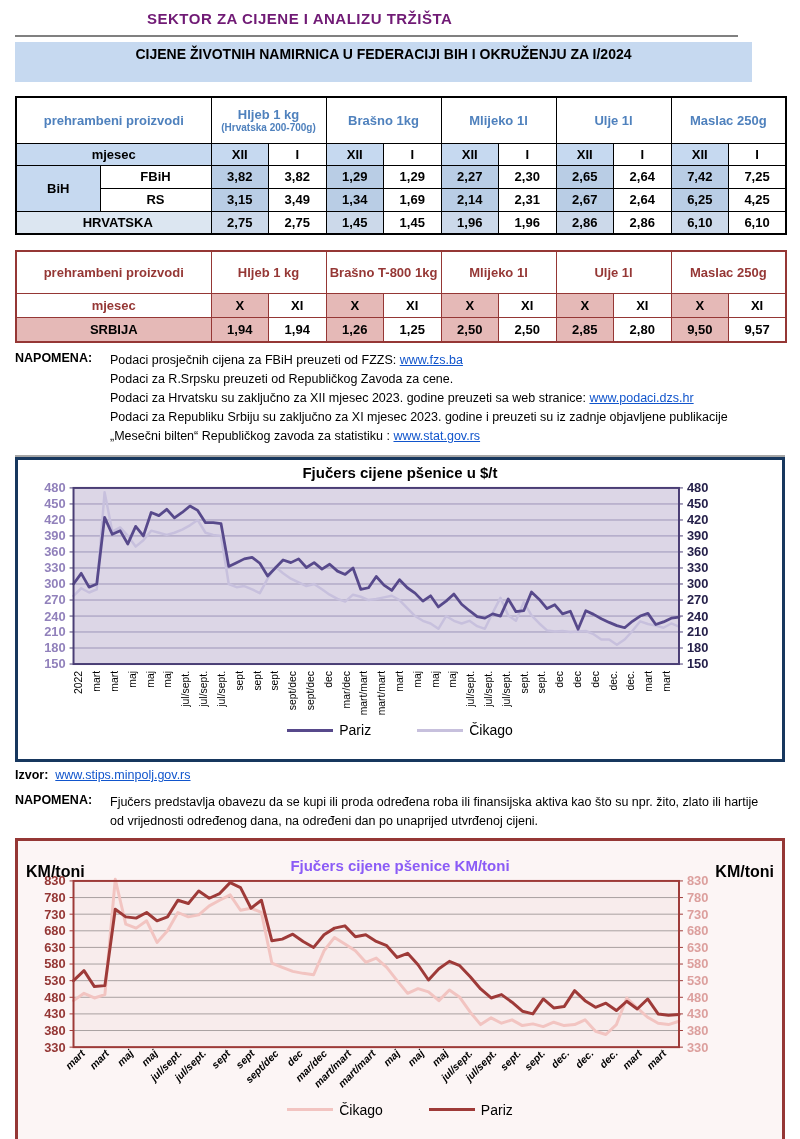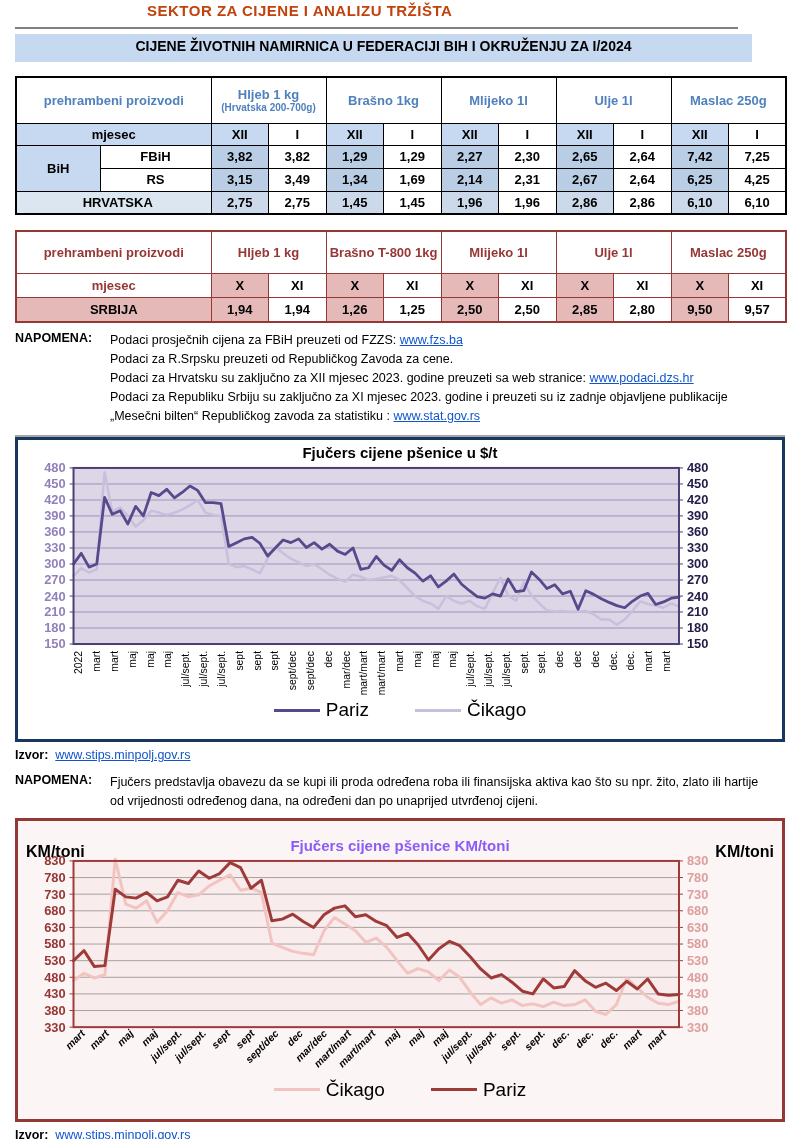--- a/index.html
+++ b/index.html
@@ -1,21 +1,21 @@
 <!DOCTYPE html>
 <html><head>
 <meta charset="utf-8">
 <style>
   * { margin:0; padding:0; box-sizing:border-box; }
   body { width:800px; height:1139px; background:#fff; font-family:"Liberation Sans", sans-serif; color:#000; }
   .page { position:relative; width:800px; height:1139px; overflow:hidden; }
 
-  .doc-header { margin:2px 0 0 147px; font-size:15px; font-weight:bold; letter-spacing:.5px; color:#c2410c; }
+  .doc-header { margin:10px 0 0 147px; font-size:15px; font-weight:bold; letter-spacing:.5px; color:#701a75; }
   .rule1 { margin:8px 62px 0 15px; border-top:2px solid #808080; }
-  .title-bar { margin:5px 48px 0 15px; height:28px; line-height:24px; background:#c6d9f0; text-align:center; font-size:14px; font-weight:bold; }
+  .title-bar { margin:5px 48px 0 15px; height:40px; line-height:24px; background:#c6d9f0; text-align:center; font-size:14px; font-weight:bold; }
 
   table { border-collapse:collapse; table-layout:fixed; }
   .t1 { margin:14px 15px 0 15px; width:770px; border:2px solid #000; }
   .t1 td { border:1px solid #000; text-align:center; vertical-align:middle; font-weight:bold; font-size:13px; padding:1px 0; }
   .t1 .prod { color:#4f81bd; height:46px; }
   .t1 .psub { font-size:10px; line-height:1.1; }
   .t1 .corner { color:#4f81bd; }
   .t1 .mjrow td { height:22px; }
   .t1 .bg1 { background:#c6d9f0; }
   .t1 .bg2 { background:#b9cde5; }
@@ -38,21 +38,21 @@
   .rule2 { margin:9px 15px 0 15px; border-top:2px solid #a6a6a6; }
   .berza-bar { margin:4px 15px 0 15px; height:23px; line-height:23px; background:#ccc4dc; text-align:center; font-size:14px; font-weight:bold; }
 
   .chart-frame { margin:0 15px; padding:2px 2px 18px 2px; }
   .cf1 { border:3px solid #17375e; background:#fff; }
   .cf2 { border:3px solid #953735; background:#fcf5f5; position:relative; margin-top:7px; }
   .chart-title { text-align:center; font-size:15px; font-weight:bold; padding:2px 0 1px 0; }
   .ct2 { color:#8b5cf6;margin-top:12px; }
   .chart-svg { display:block; width:744px; margin:0 auto; }
   .legend { display:flex; justify-content:center; gap:46px; align-items:center; height:22px; }
-  .legend-item { display:flex; align-items:center; gap:6px; font-size:19px; }
+  .legend-item { display:flex; align-items:center; gap:6px; font-size:14px; }
   .legend-line { width:46px; height:3px; }
   .unit { position:absolute; top:22px; font-size:16px; font-weight:bold; }
   .unit-l { left:8px; } .unit-r { right:8px; }
 
   .izvor { margin:6px 15px 2px 15px; font-size:12.5px; }
   .izvor b { font-weight:bold; }
   .nap2 { margin:11px 15px 0 15px; display:flex; font-size:12.5px; }
   .nap2-text { line-height:1.5; max-width:655px; }
 </style>
 </head>

